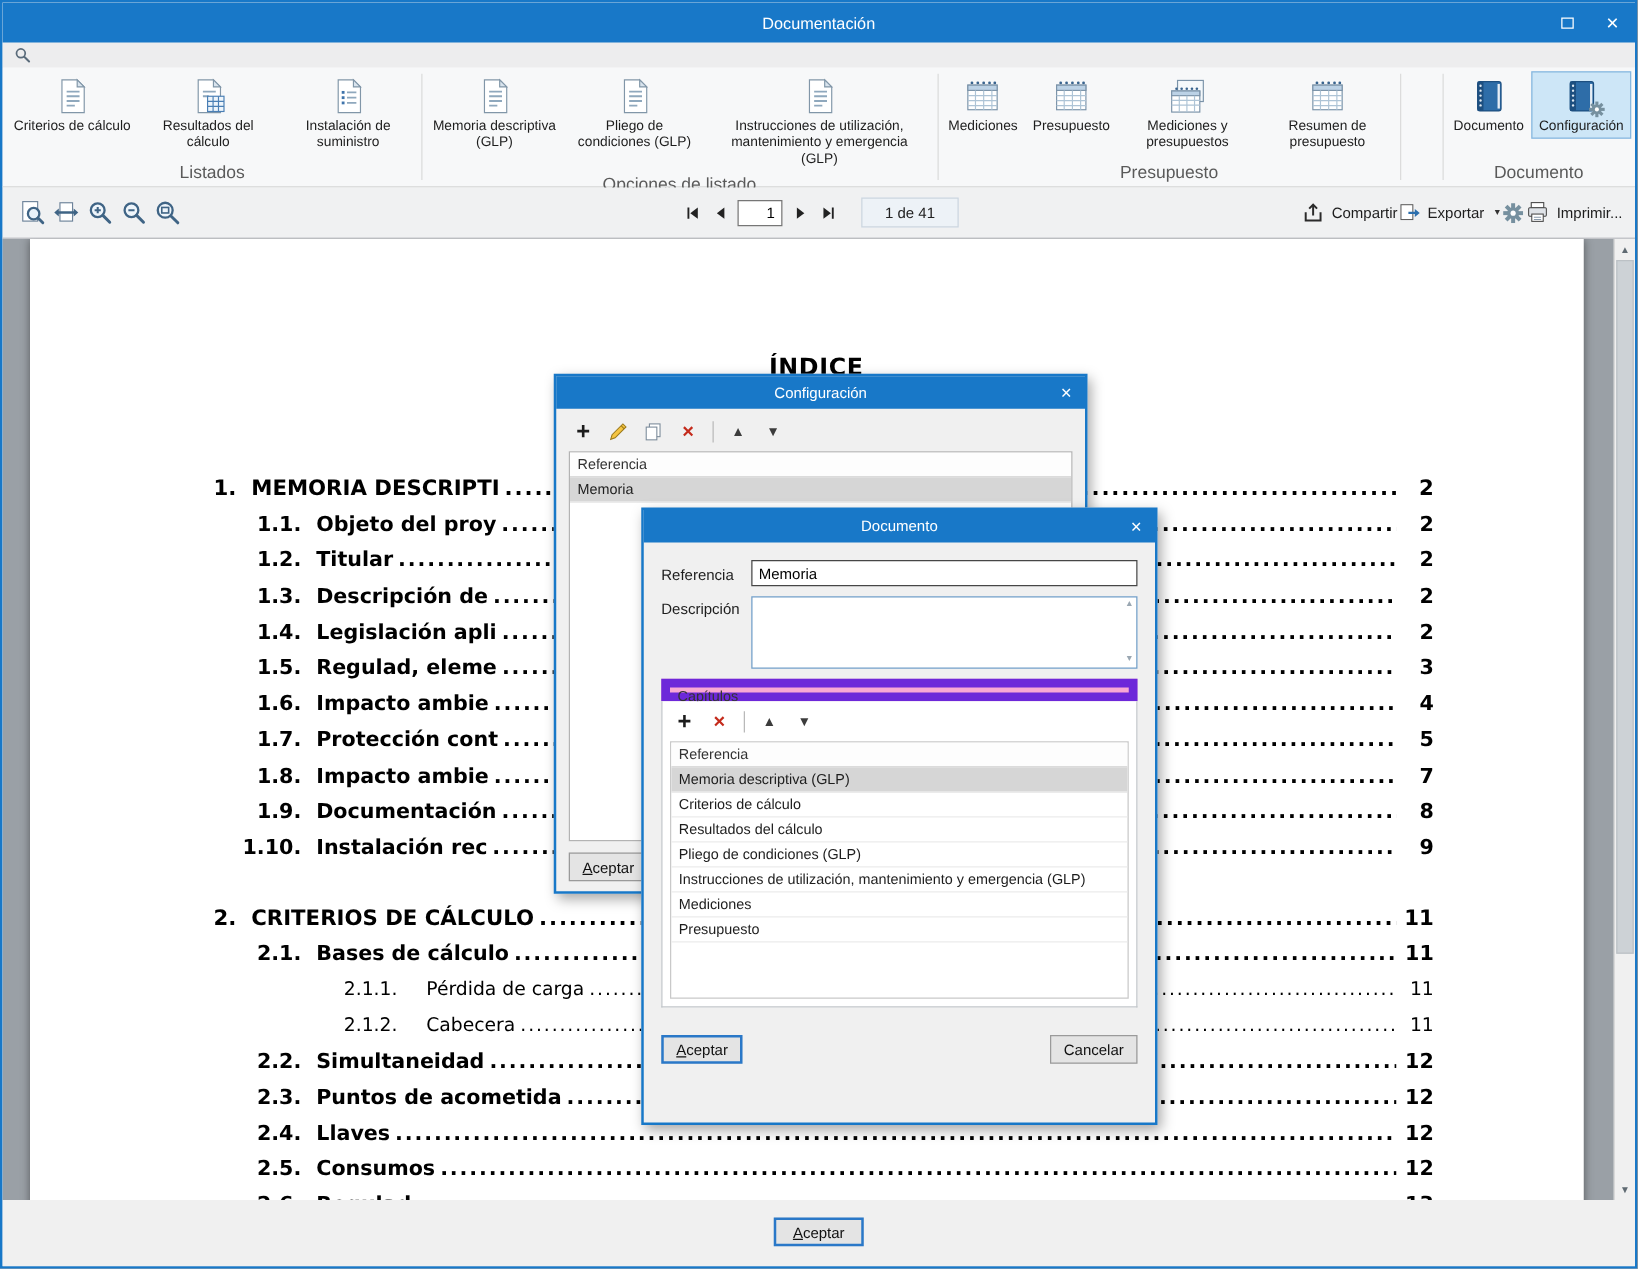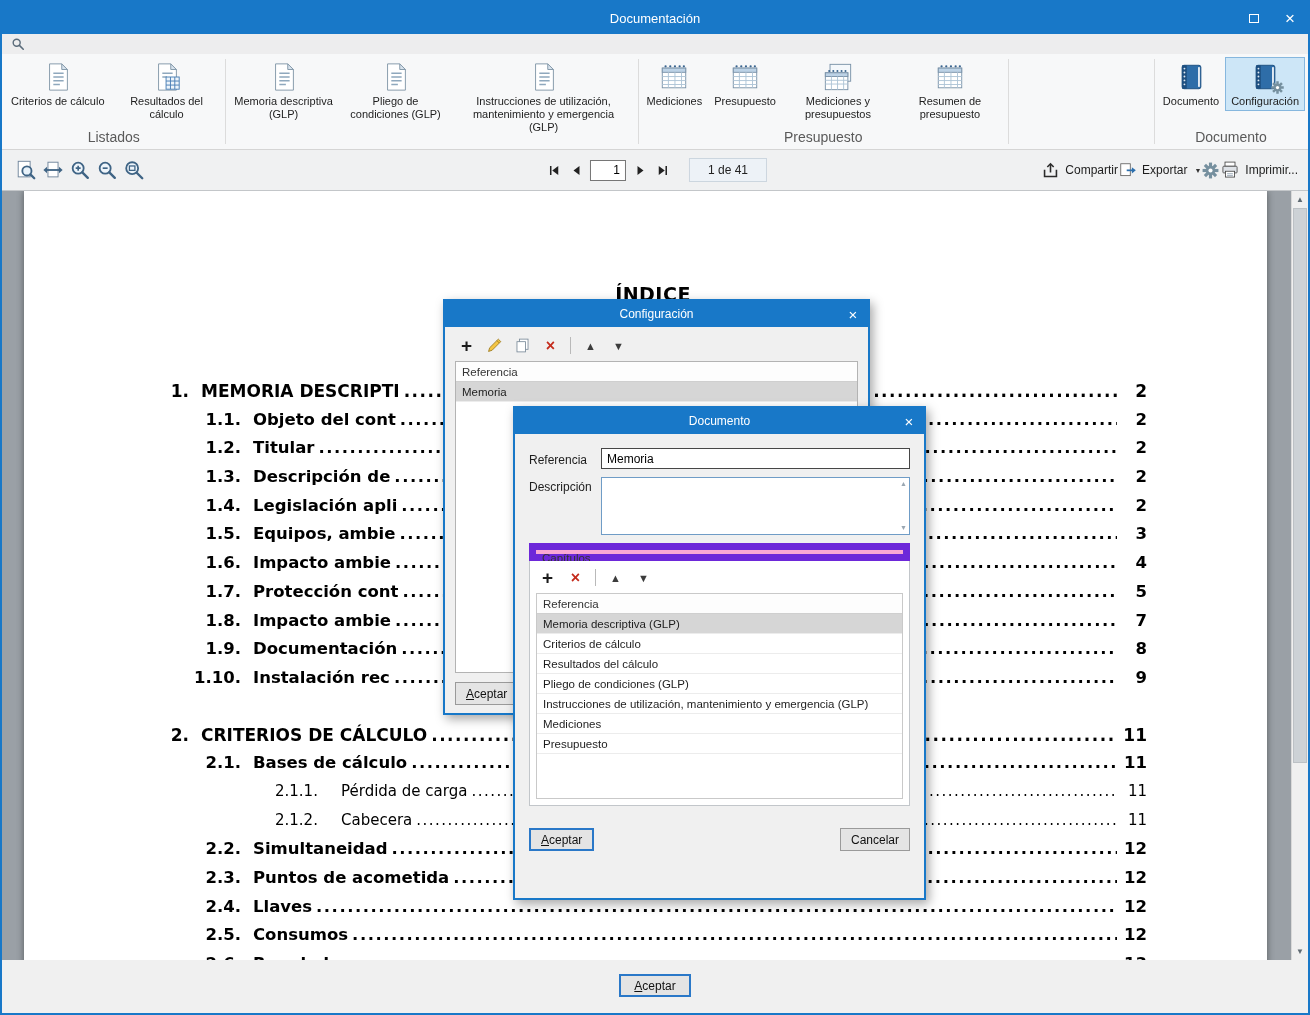--- a/index.html
+++ b/index.html
@@ -289,20 +289,26 @@
               <use href="#i-doc"></use>
             </svg>
           <div class="rlabel">Criterios de cálculo</div>
         </div>
         <div class="ritem">
           <svg class="ricon">
               <use href="#i-doc-grid"></use>
             </svg>
           <div class="rlabel">Resultados del cálculo</div>
         </div>
+        <div class="ritem">
+          <svg class="ricon">
+              <use href="#i-doc-list"></use>
+            </svg>
+          <div class="rlabel">Instalación de suministro</div>
+        </div>
       </div>
       <div class="rgroup-label">Listados</div>
     </div>
 
     <div class="rsep"></div>
 
     <div class="rgroup">
       <div class="ritems">
         <div class="ritem">
           <svg class="ricon">
@@ -316,20 +322,21 @@
             </svg>
           <div class="rlabel">Pliego de condiciones (GLP)</div>
         </div>
         <div class="ritem">
           <svg class="ricon">
               <use href="#i-doc"></use>
             </svg>
           <div class="rlabel" style="max-width:172px">Instrucciones de utilización, mantenimiento y emergencia (GLP)</div>
         </div>
       </div>
+      <div class="rgroup-label">Opciones de listado</div>
     </div>
 
     <div class="rsep"></div>
 
     <div class="rgroup">
       <div class="ritems">
         <div class="ritem">
           <svg class="ricon">
               <use href="#i-sheet"></use>
             </svg>
@@ -472,21 +479,21 @@
 
           <div class="toc-row lvl1">
             <span class="toc-num">1.</span>
             <span class="toc-text">MEMORIA DESCRIPTI</span>
             <span class="toc-leader">............................................................................................................................................................................................................................................................................................................</span>
             <span class="toc-page">2</span>
           </div>
 
           <div class="toc-row lvl2">
             <span class="toc-num">1.1.</span>
-            <span class="toc-text">Objeto del cont</span>
+            <span class="toc-text">Objeto del proy</span>
             <span class="toc-leader">............................................................................................................................................................................................................................................................................................................</span>
             <span class="toc-page">2</span>
           </div>
 
           <div class="toc-row lvl2">
             <span class="toc-num">1.2.</span>
             <span class="toc-text">Titular</span>
             <span class="toc-leader">............................................................................................................................................................................................................................................................................................................</span>
             <span class="toc-page">2</span>
           </div>
@@ -500,21 +507,21 @@
 
           <div class="toc-row lvl2">
             <span class="toc-num">1.4.</span>
             <span class="toc-text">Legislación apli</span>
             <span class="toc-leader">............................................................................................................................................................................................................................................................................................................</span>
             <span class="toc-page">2</span>
           </div>
 
           <div class="toc-row lvl2">
             <span class="toc-num">1.5.</span>
-            <span class="toc-text">Equipos, ambie</span>
+            <span class="toc-text">Regulad, eleme</span>
             <span class="toc-leader">............................................................................................................................................................................................................................................................................................................</span>
             <span class="toc-page">3</span>
           </div>
 
           <div class="toc-row lvl2">
             <span class="toc-num">1.6.</span>
             <span class="toc-text">Impacto ambie</span>
             <span class="toc-leader">............................................................................................................................................................................................................................................................................................................</span>
             <span class="toc-page">4</span>
           </div>

